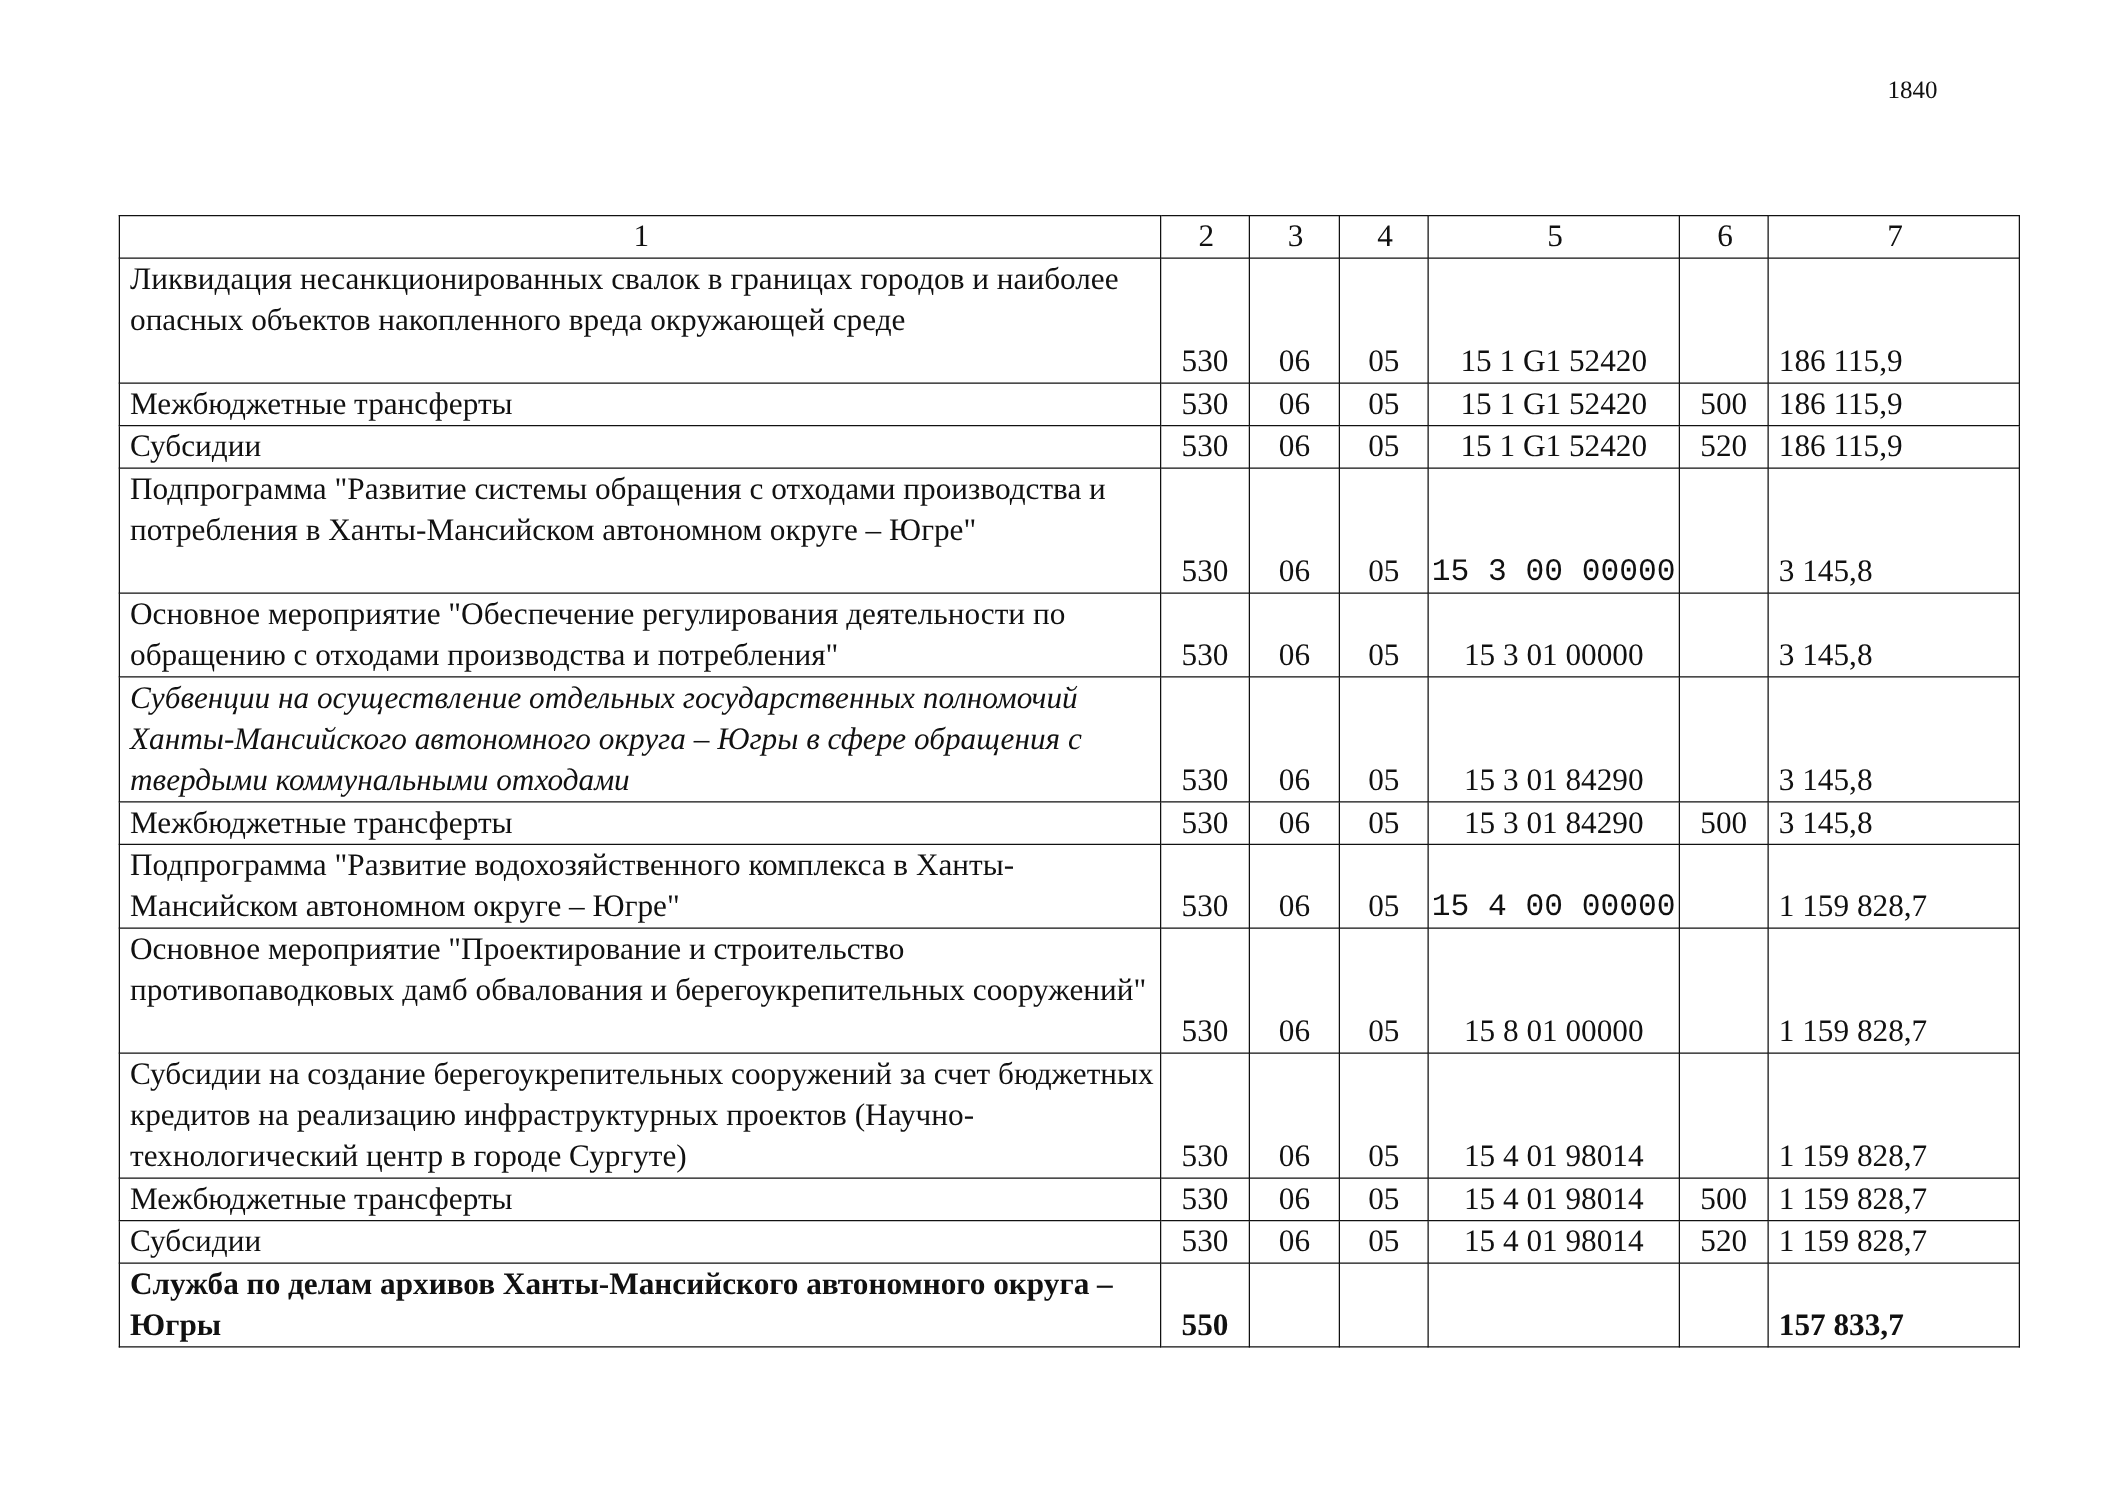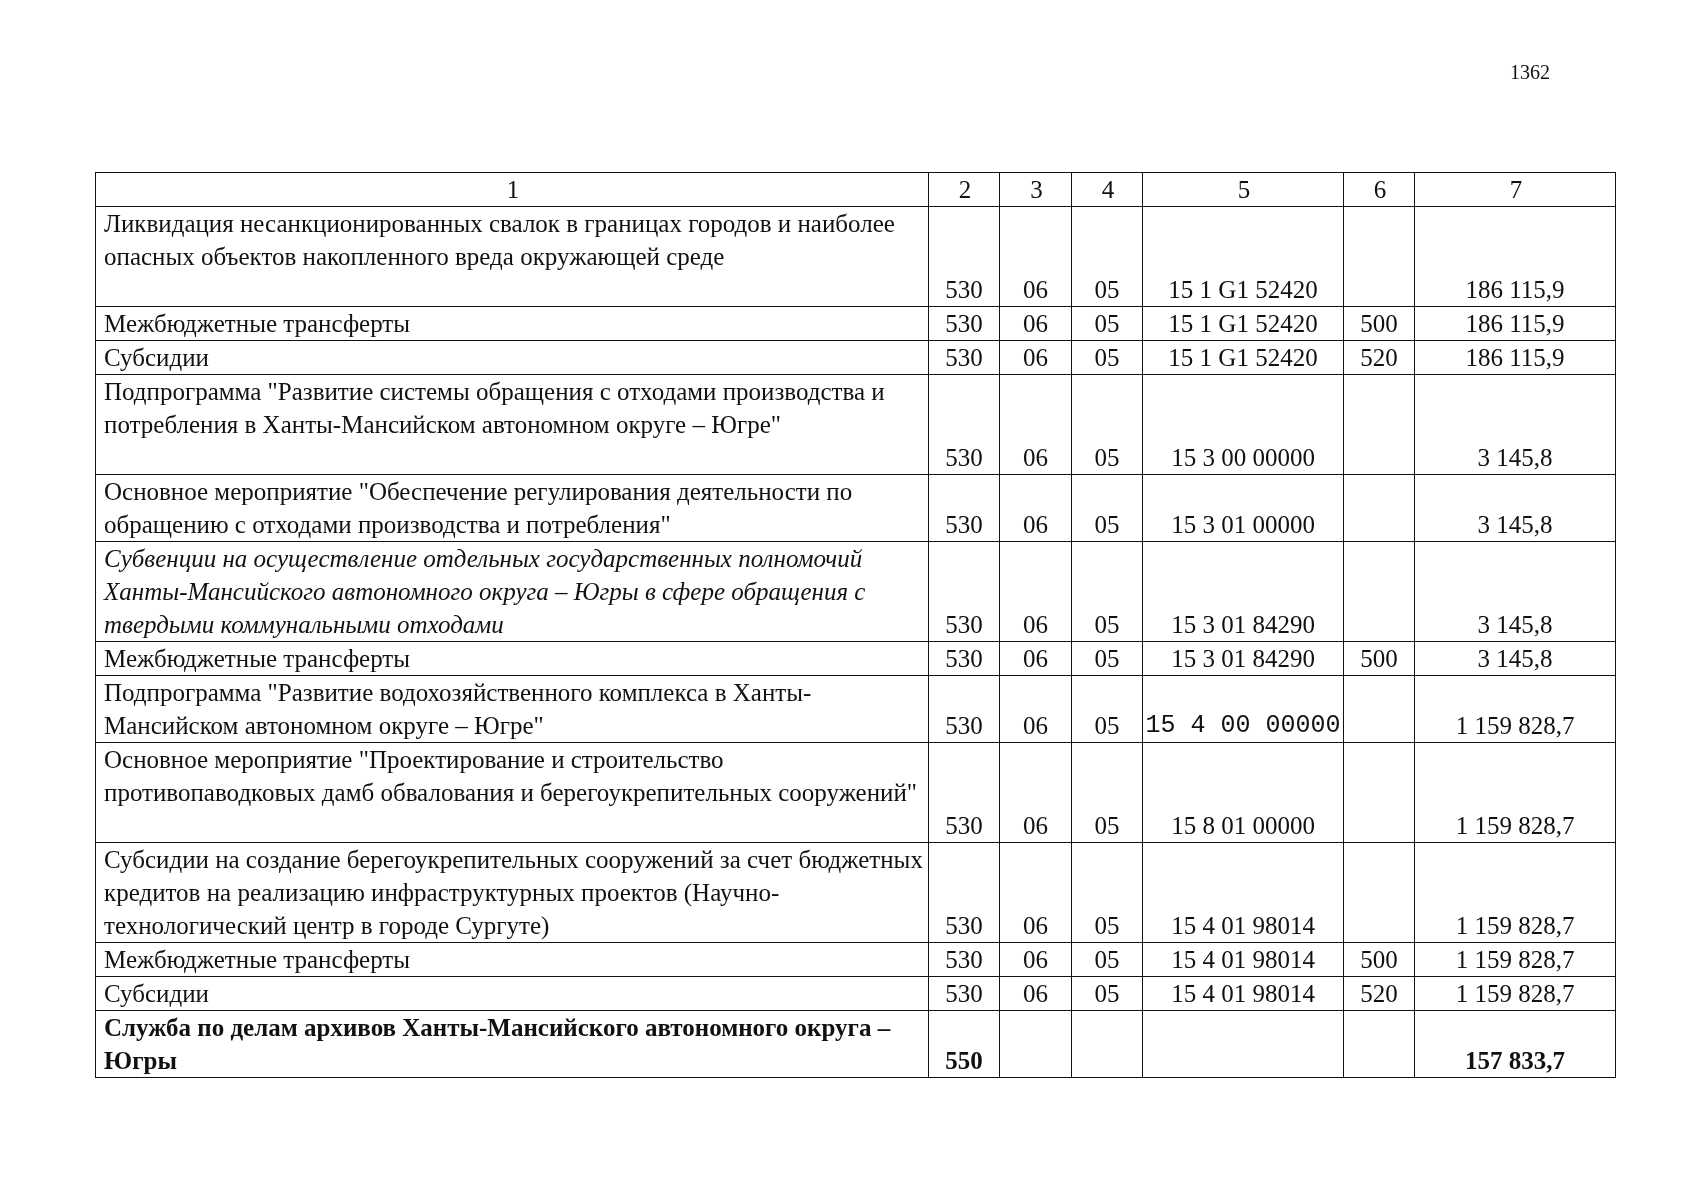--- a/index.html
+++ b/index.html
@@ -22,35 +22,35 @@
   table.budget td {
     border: 1.5px solid #111;
     padding: 0 6px 0 8px;
     line-height: 33px;
     vertical-align: bottom;
     white-space: nowrap;
     overflow: hidden;
   }
   table.budget td.name { white-space: normal; vertical-align: top; padding-left: 8px; padding-right: 4px; }
   table.budget td.c { text-align: center; padding: 0 2px; }
-  table.budget td.r { text-align: center; padding-right: 8px; margin-top: 24px; }
+  table.budget td.r { text-align: left; padding-right: 8px; margin-top: 24px; }
   table.budget tr.head td { text-align: center; vertical-align: middle; height: 32px; }
   table.budget tr.bold td { font-weight: bold; }
   col.c1 { width: 833px; }
   col.c2 { width: 71px; }
   col.c3 { width: 72px; }
   col.c4 { width: 71px; }
   col.c5 { width: 201px; }
   col.c6 { width: 71px; }
   col.c7 { width: 201px; }
 </style>
 </head>
 <body>
 
-<div class="page-number">1362</div>
+<div class="page-number">1840</div>
 
 <table class="budget">
   <colgroup>
     <col class="c1">
       <col class="c2">
       <col class="c3">
       <col class="c4">
       <col class="c5">
       <col class="c6">
       <col class="c7">
@@ -90,21 +90,21 @@
         <td class="c" style="height: 33px;">05</td>
         <td class="c" style="height: 33px;">15 1 G1 52420</td>
         <td class="c" style="height: 33px;">520</td>
         <td class="r" style="height: 33px;">186 115,9</td>
       </tr>
       <tr>
         <td class="name" style="height: 99px;">Подпрограмма "Развитие системы обращения с отходами производства и потребления в Ханты-Мансийском автономном округе – Югре"</td>
         <td class="c" style="height: 99px;">530</td>
         <td class="c" style="height: 99px;">06</td>
         <td class="c" style="height: 99px;">05</td>
-        <td class="c" style="height: 99px;">15 3 00 00000</td>
+        <td class="c" style="height: 99px; font-family: Liberation Mono, monospace;">15 3 00 00000</td>
         <td class="c" style="height: 99px;"></td>
         <td class="r" style="height: 99px;">3 145,8</td>
       </tr>
       <tr>
         <td class="name" style="height: 66px;">Основное мероприятие "Обеспечение регулирования деятельности по обращению с отходами производства и потребления"</td>
         <td class="c" style="height: 66px;">530</td>
         <td class="c" style="height: 66px;">06</td>
         <td class="c" style="height: 66px;">05</td>
         <td class="c" style="height: 66px;">15 3 01 00000</td>
         <td class="c" style="height: 66px;"></td>

